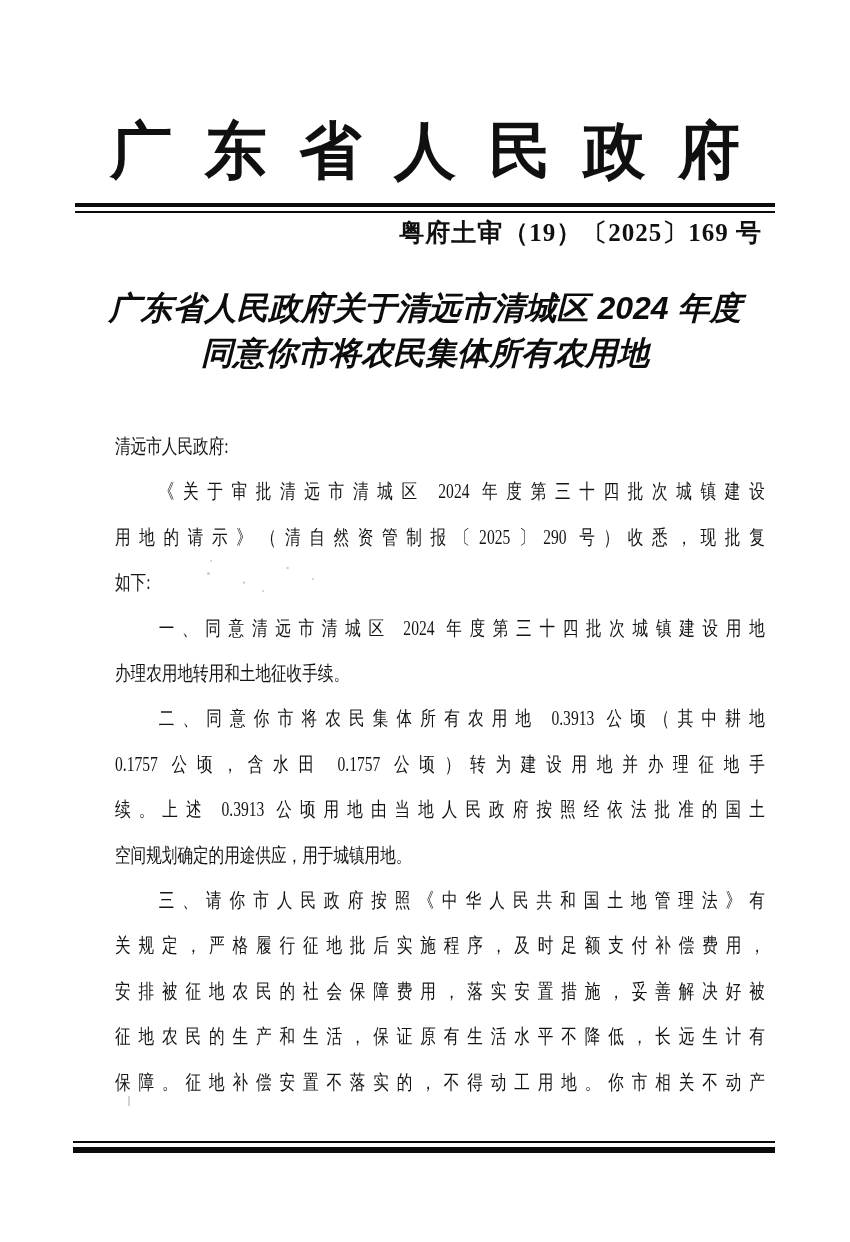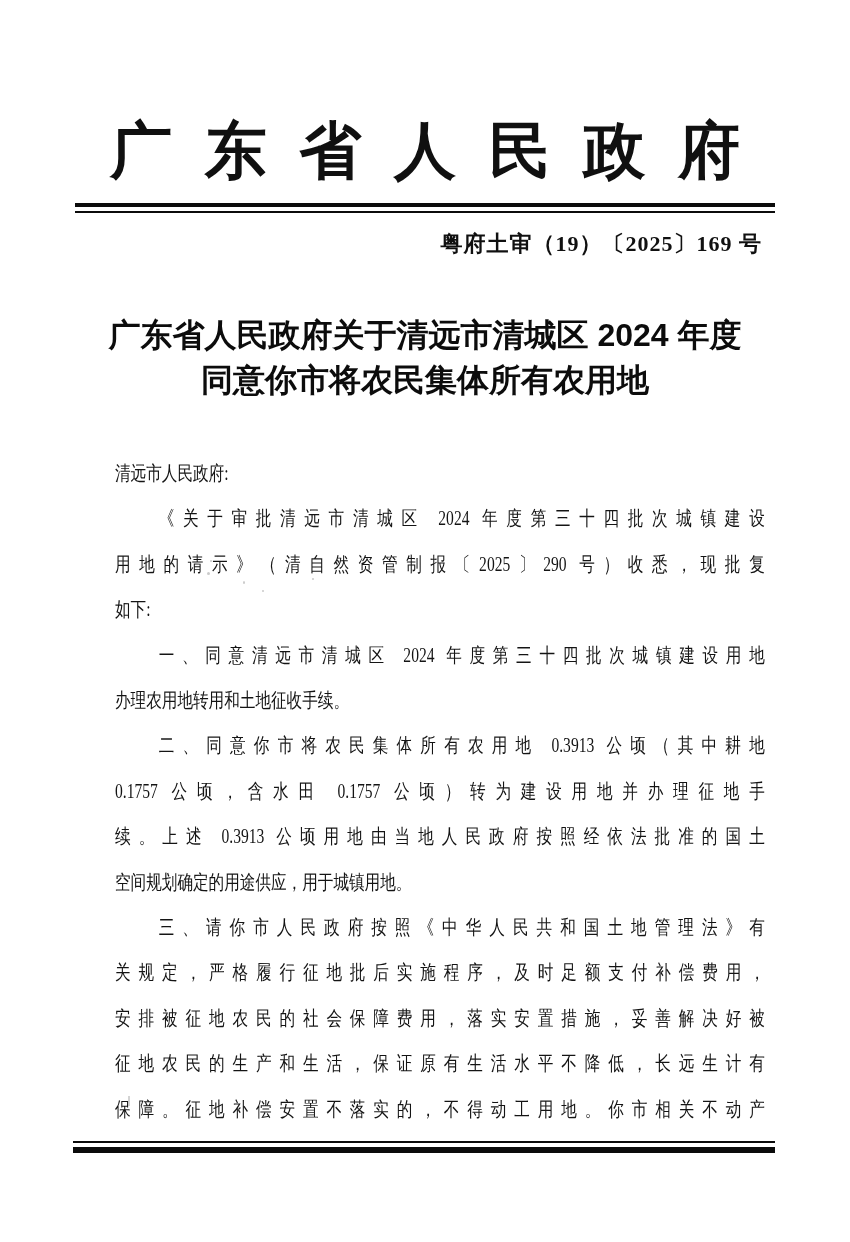--- a/index.html
+++ b/index.html
@@ -30,37 +30,38 @@
   
   .rule-top {
     width: 700px;
     margin: 13px auto 0;
     height: 4px;
     border-top: 4px solid #0b0b0b;
     border-bottom: 2px solid #0b0b0b;
   }
   .doc-number {
     width: 700px;
-    margin: 14px auto 0;
+    margin: 3px auto 0;
     box-sizing: border-box;
     padding-right: 13px;
     text-align: right;
-    font-size: 22px;
+    font-size: 25px;
     font-weight: 600;
     line-height: 34px;
     letter-spacing: 1px;
   }
   .title {
-    margin: 52px 0 0 0;
+    margin: 36px 0 0 0;
     text-align: center;
     font-family: "Liberation Sans", "DejaVu Sans", sans-serif;
     font-weight: 700;
     font-size: 32px;
     line-height: 45px;
     color: #0c0c0c;
+    font-style: italic;
   }
   .body-block {
     margin: 48px 0 0 115px;
     width: 650px;
     font-size: 20px;
     line-height: 45.4px;
     color: #141414;
   }
   
   .line {

